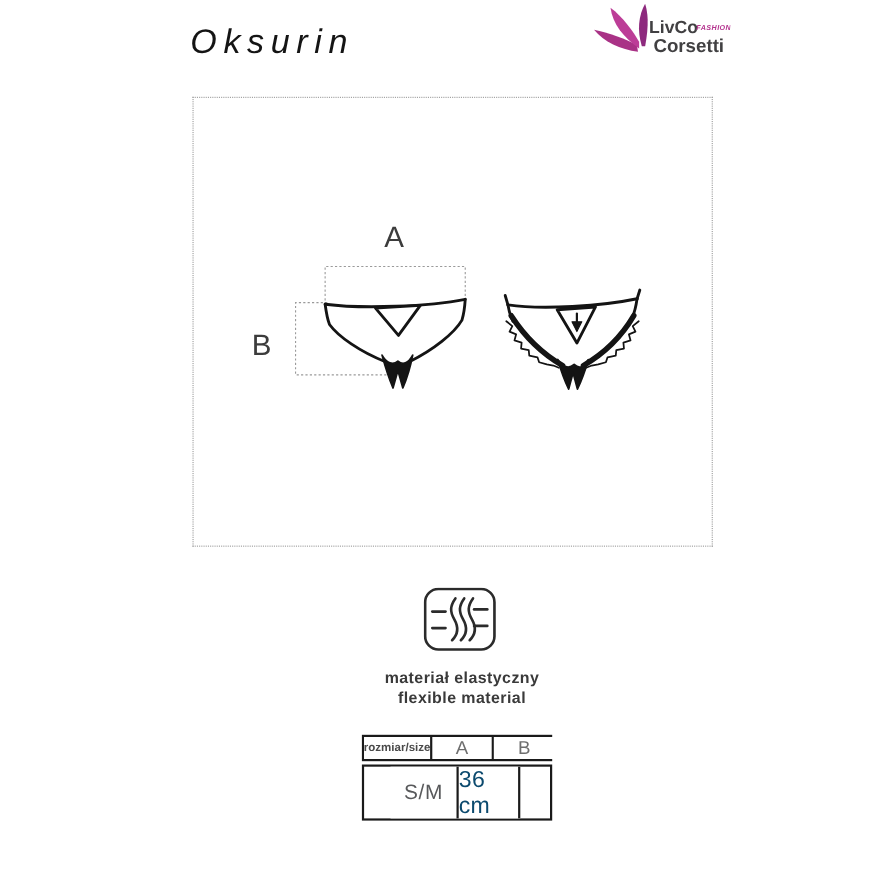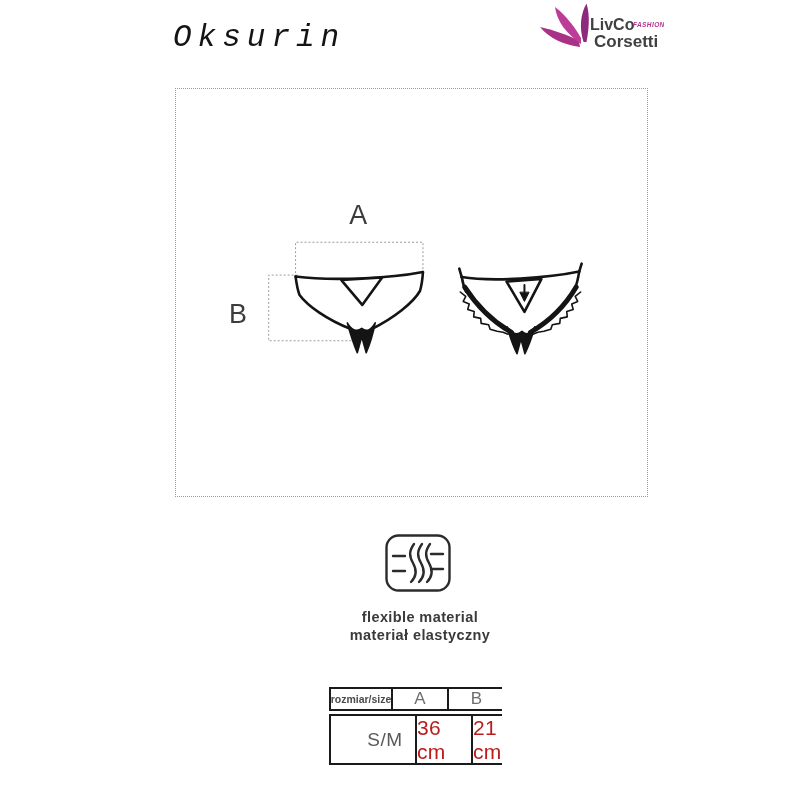--- a/index.html
+++ b/index.html
@@ -3,21 +3,21 @@
 <meta charset="utf-8">
 <style>
   html,body{margin:0;padding:0;background:#ffffff;}
   body{
     width:800px;height:800px;position:relative;overflow:hidden;
     font-family:"Liberation Sans", sans-serif;color:#3a3a3a;
   }
   
   .product-title{
     position:absolute;left:173px;top:20px;
-    font-family:Liberation Mono, monospace;
+    font-family:Liberation Sans, sans-serif;
     font-style:italic;font-size:31px;color:#141414;
     letter-spacing:6px;font-weight:500;text-align:right;
   }
   .brand-logo{position:absolute;left:538px;top:2px;width:126px;height:50px;}
   
   .diagram-box{
     position:absolute;left:175px;top:88px;width:473px;height:409px;
     border:1px dotted #9a9a9a;box-sizing:border-box;
   }
   .diagram-box svg{display:block;width:100%;height:100%;}
@@ -26,36 +26,36 @@
     font-size:27px;fill:#3c3c3c;font-weight:400;
   }
   
   .material-icon{position:absolute;left:385px;top:534px;width:66px;height:58px;}
   .material-text{
     position:absolute;left:270px;top:608px;width:300px;
     text-align:center;line-height:18px;
     font-size:14.5px;font-weight:bold;color:#3a3a3a;letter-spacing:0.4px;
   }
   
-  .size-table{position:absolute;left:329px;top:668px;width:173px;margin-top:19px;}
+  .size-table{position:absolute;left:329px;top:668px;width:173px;}
   .tbl-grid{display:grid;grid-template-columns:60px 58px 55px;box-sizing:border-box;}
   .tbl-header{border:2px solid #1a1a1a;margin-bottom:3px;}
   .tbl-body{border:2px solid #1a1a1a;padding-left:24px;}
   .cell{
     display:flex;align-items:center;justify-content:center;
     box-sizing:border-box;background:#fff;
   }
   .tbl-header .cell{height:20px;}
   .tbl-body .cell{height:47px;}
   .cell.mid{border-left:2px solid #1a1a1a;border-right:2px solid #1a1a1a;}
   .row2 .cell{border-top:2px solid #1a1a1a;}
   .hdr-size{font-size:10.5px;font-weight:bold;color:#4a4a4a;}
   .hdr-col{font-size:17px;color:#6e6e6e;}
   .cell-size{font-size:19px;color:#58595b;letter-spacing:0.5px;}
-  .cell-val{font-size:21px;color:#b91c1c;letter-spacing:0.3px;}
+  .cell-val{font-size:21px;color:#0c4a6e;letter-spacing:0.3px;}
 </style>
 </head>
 <body>
 
 <div class="product-title">Oksurin</div>
 
 <div class="brand-logo">
   <svg viewBox="0 0 126 50">
     <path d="M42,45 C26,43 11,36 2,25 C15,28 31,33 41,39 Z" fill="#a93286"></path>
     <path d="M43,42 C29,32 19,20 17,5 C28,13 38,27 43,36 Z" fill="#bc3d97"></path>
@@ -108,30 +108,29 @@
     <path d="M8,22 L20,22"></path>
     <path d="M8,37 L20,37"></path>
     <path d="M46,20 L58,20"></path>
     <path d="M46,35 L58,35"></path>
     <path d="M29,10 c-5,7 -5,12 -1,19 c4,7 4,13 -2,19"></path>
     <path d="M37,10 c-5,7 -5,12 -1,19 c4,7 4,13 -2,19"></path>
     <path d="M45,10 c-5,7 -5,12 -1,19 c4,7 4,13 -2,19"></path>
   </svg>
 </div>
 <div class="material-text">
+  <div>materiał elastyczny</div>
   <div>flexible material</div>
-  <div>materiał elastyczny</div>
 </div>
 
 <div class="size-table">
   <div class="tbl-grid tbl-header">
     <div class="cell hdr-size">rozmiar/size</div>
     <div class="cell mid hdr-col">A</div>
     <div class="cell hdr-col">B</div>
   </div>
   <div class="tbl-body">
     <div class="tbl-grid row1">
       <div class="cell cell-size">S/M</div>
       <div class="cell mid cell-val">36 cm</div>
-      <div class="cell cell-val">21 cm</div>
     </div>
   </div>
 </div>
 
 </body></html>

